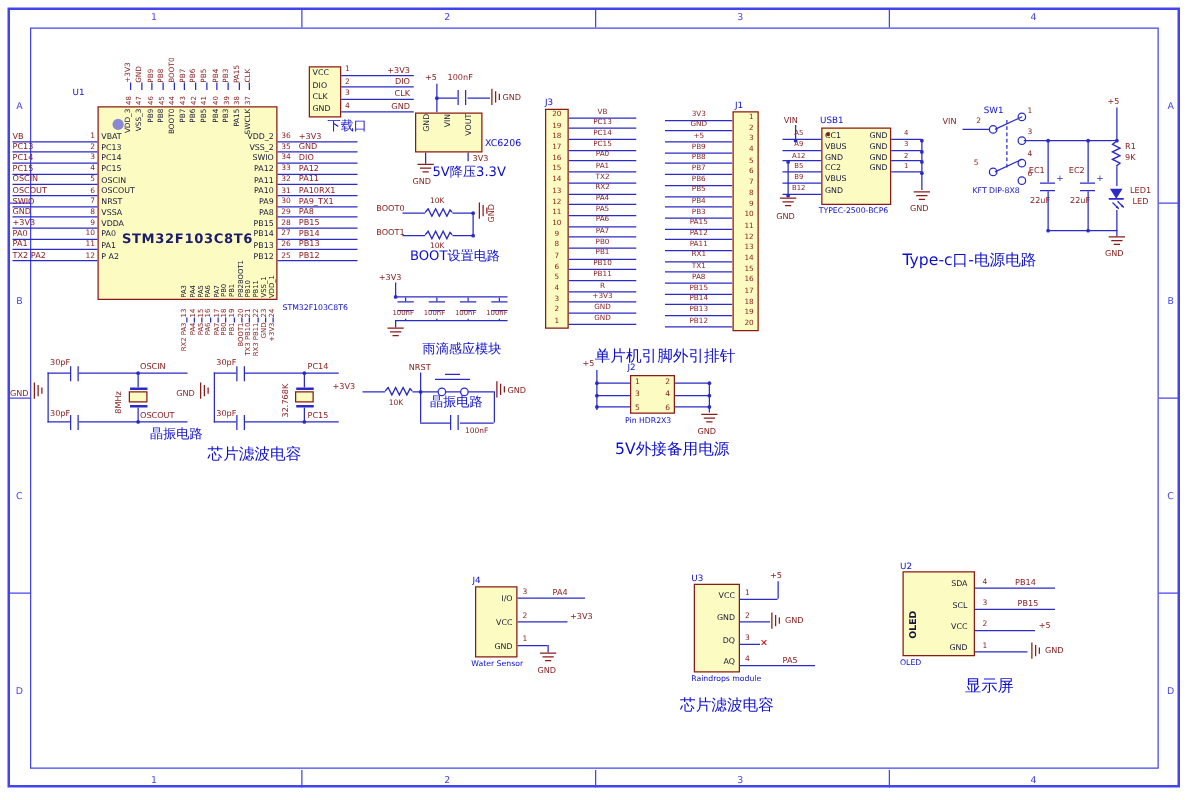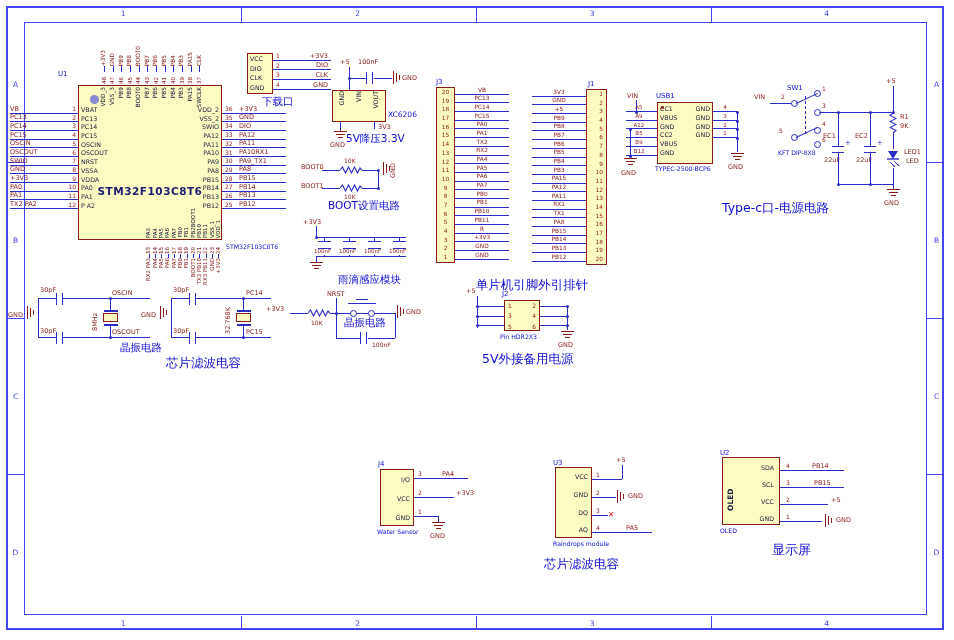--- a/index.html
+++ b/index.html
@@ -887,21 +887,21 @@
   <i class="wh" style="left:540px;top:306px;width:27px"></i>
   <i class="wh" style="left:540px;top:316px;width:27px"></i>
   <i class="wh" style="left:540px;top:325px;width:27px"></i>
   <i class="wv" style="left:567px;top:306px;height:24px"></i>
   <i class="dot" style="left:566px;top:305px"></i>
   <i class="dot" style="left:566px;top:315px"></i>
   <i class="dot" style="left:566px;top:324px"></i>
   <i class="gnd" style="left:561px;top:331px"></i>
   <span class="net" style="left:558px;top:342px">GND</span>
   <span class="cmt" style="left:500px;top:334px">Pin HDR2X3</span>
-  <span class="cap" style="left:482px;top:353px">5V外接备用电源</span>
+  <span class="cap" style="left:492px;top:353px">5V外接备用电源</span>
 
   <span class="net" style="left:627px;top:93px">VIN</span>
   <i class="wv" style="left:636px;top:100px;height:12px"></i>
   <span class="des" style="left:656px;top:93px">USB1</span>
   <div class="body" style="left:657px;top:102px;width:56px;height:62px"></div>
   <i class="dot" style="left:661px;top:106px;background:#8b1a1a"></i>
   <div class="abs" style="left:626px;top:104px;width:31px">
 
   <div class="urow">
       <span class="upad">A5</span>

